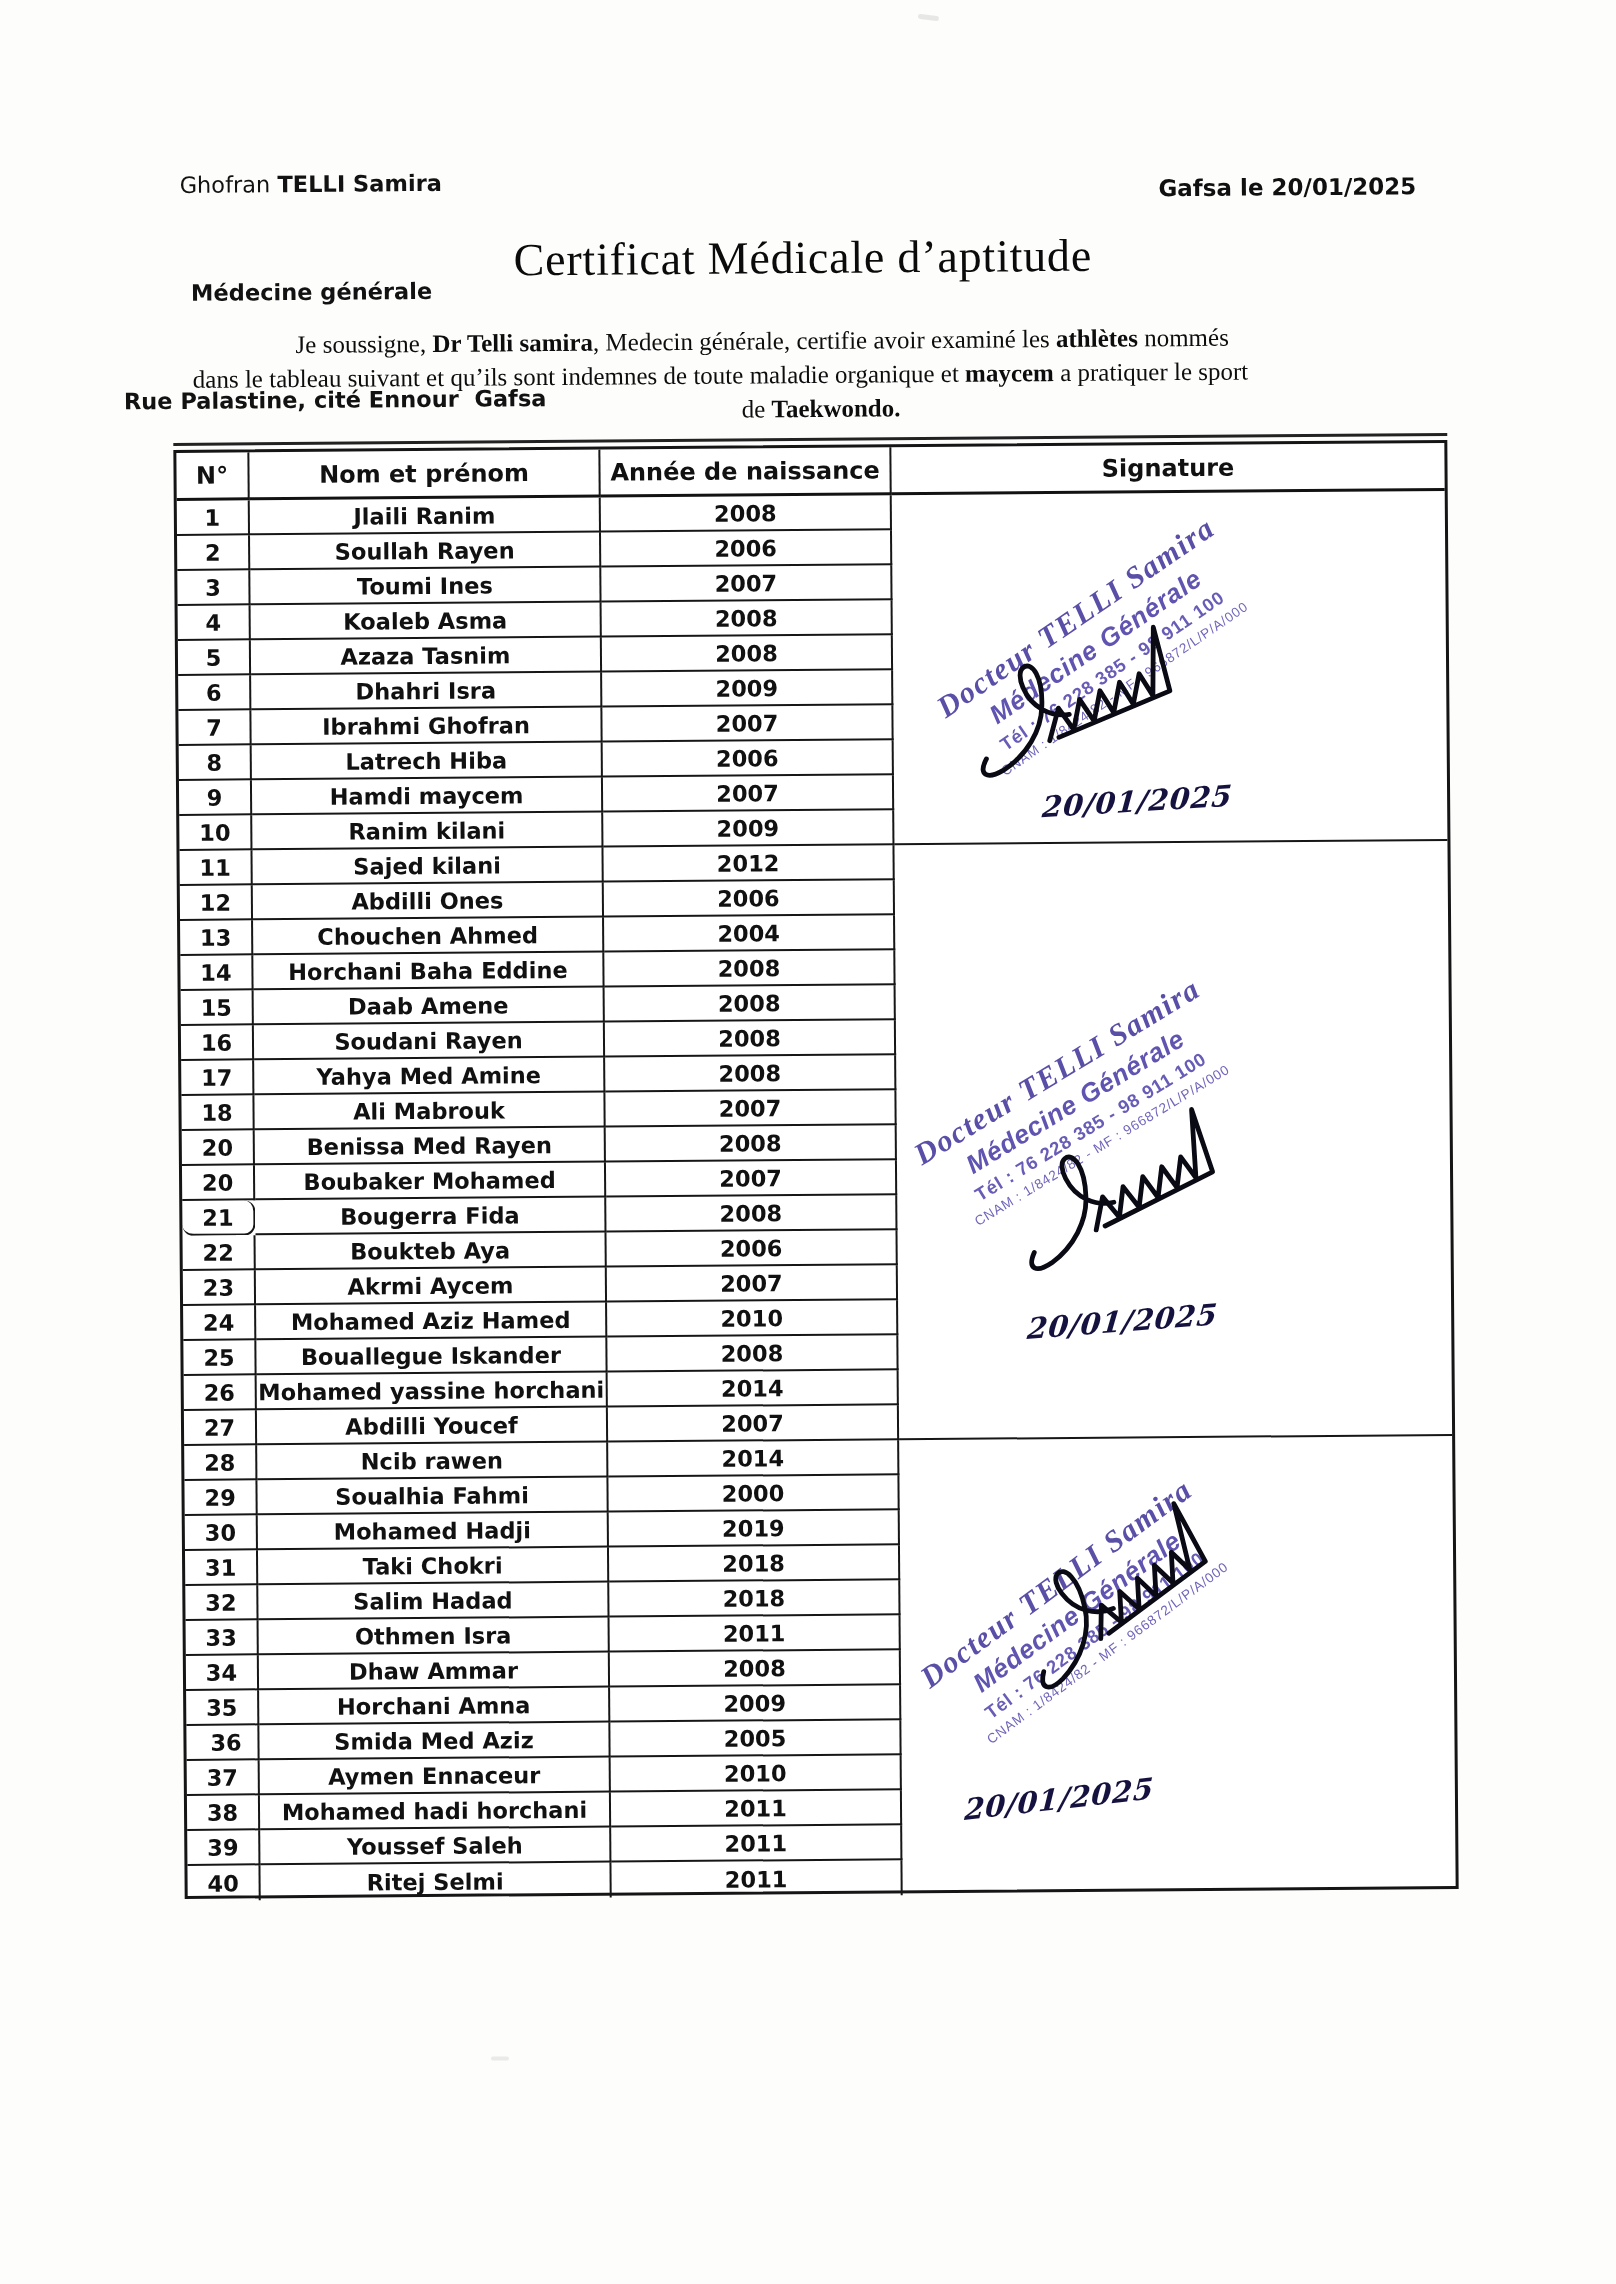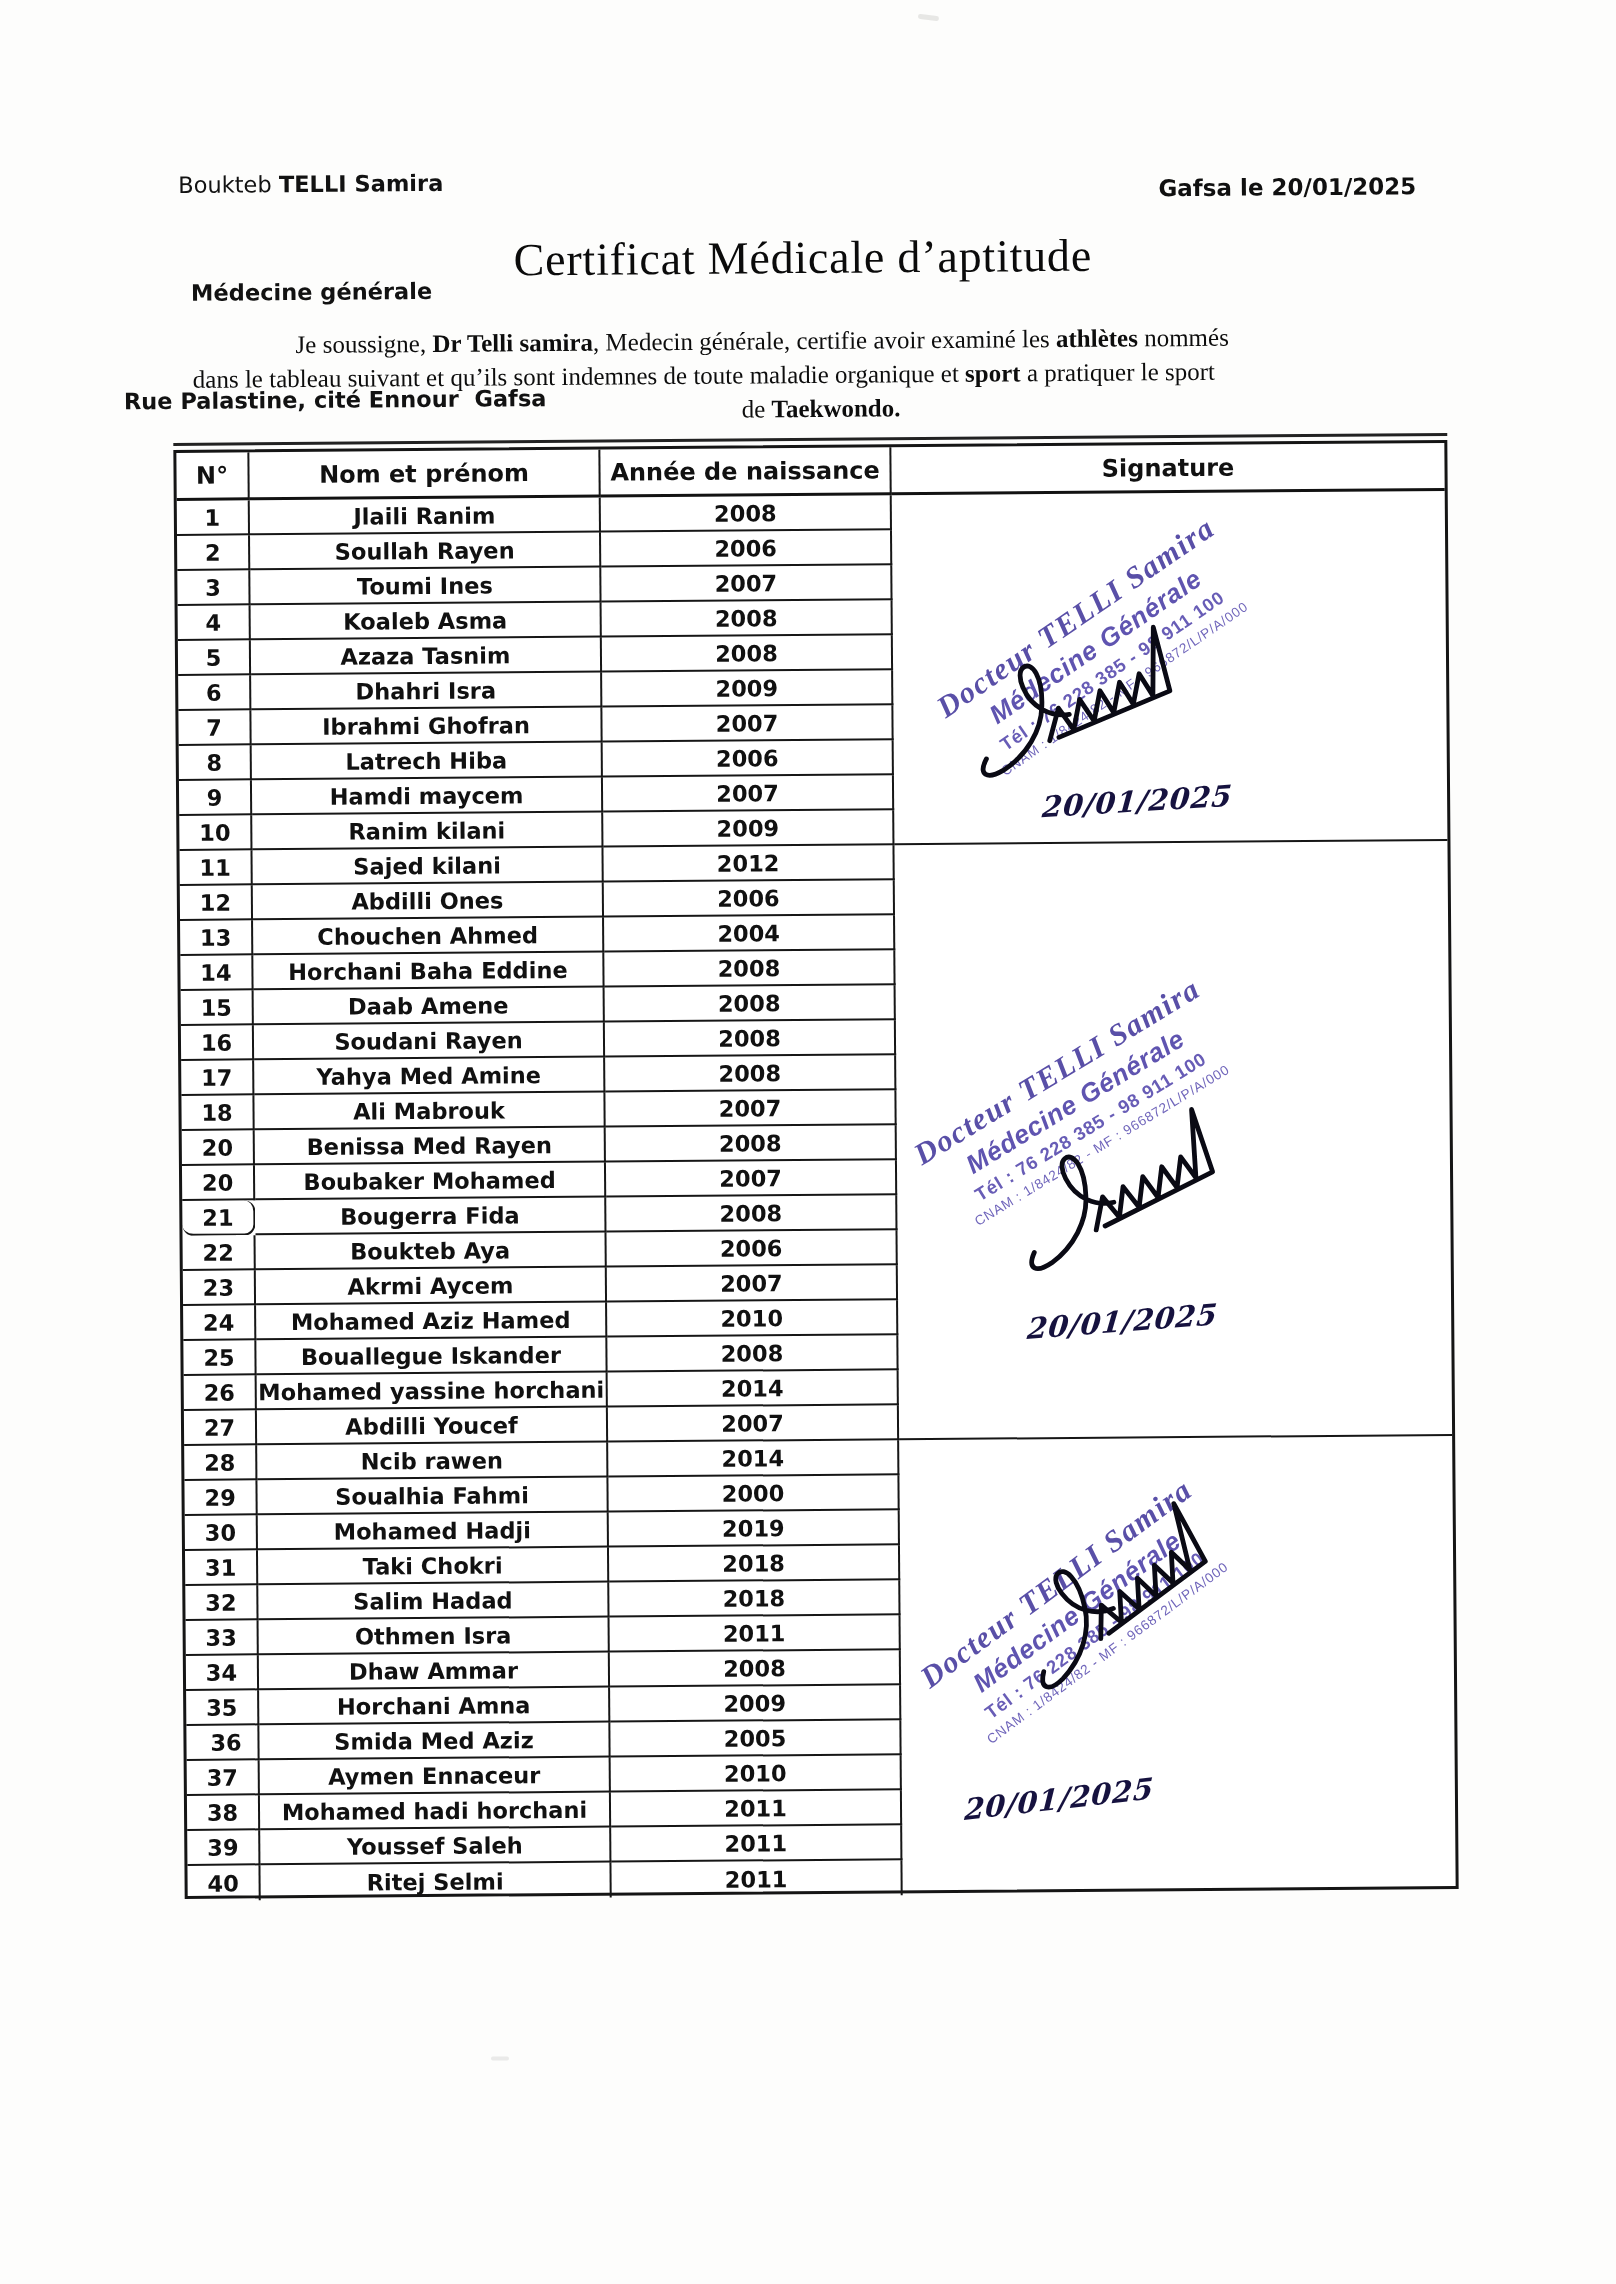--- a/index.html
+++ b/index.html
@@ -115,32 +115,32 @@
   .artifact{position:absolute;background:#d8d8d6;border-radius:2.4px;}
   .art1{left:925px;top:16px;width:21px;height:4.8px;transform:rotate(8deg);opacity:.6;}
   .art2{left:482px;top:2054px;width:17.7px;height:4px;opacity:.5;}
 </style>
 </head>
 <body>
 
 <div class="sheet">
 
   <div class="doc-header">
-    <div class="dh1"><span>Boukteb </span><span class="b">TELLI Samira</span></div>
+    <div class="dh1"><span>Ghofran </span><span class="b">TELLI Samira</span></div>
     <div class="dh2">Médecine générale</div>
     <div class="dh3">Rue Palastine, cité Ennour  Gafsa</div>
   </div>
 
   <div class="place-date">Gafsa le 20/01/2025</div>
 
   <h1 class="title">Certificat Médicale d’aptitude</h1>
 
   <div class="intro">
     <p class="l1"><span>Je soussigne, </span><span class="b">Dr Telli samira</span><span>, Medecin générale, certifie avoir examiné les </span><span class="b">athlètes</span><span>  nommés</span></p>
-    <p class="l2"><span>dans le tableau suivant et qu’ils sont indemnes de toute maladie organique et </span><span class="b">sport</span><span> a pratiquer le sport</span></p>
+    <p class="l2"><span>dans le tableau suivant et qu’ils sont indemnes de toute maladie organique et </span><span class="b">maycem</span><span> a pratiquer le sport</span></p>
     <p class="l3"><span>de </span><span class="b">Taekwondo.</span></p>
   </div>
 
   <div class="tbl" id="tbl">
 
     <div class="sigcell sig0" style="grid-area: 2 / 4 / span 10;">
       <div class="stamp">
         <div class="st1">Docteur TELLI Samira</div>
         <div class="st2">Médecine Générale</div>
         <div class="st3">Tél : 76 228 385 - 98 911 100</div>

